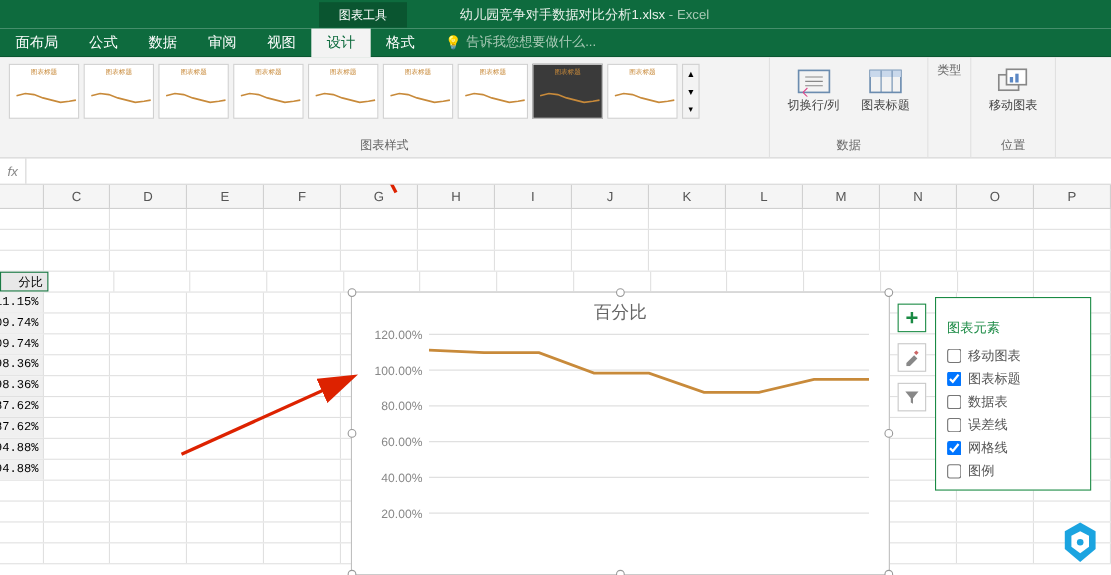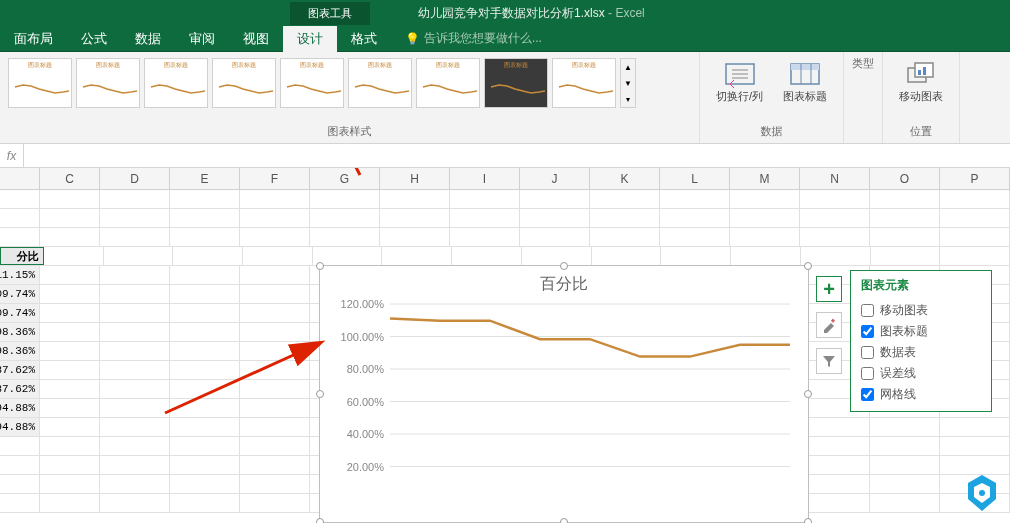--- a/index.html
+++ b/index.html
@@ -36,21 +36,21 @@
 .chart-handle{position:absolute;width:8px;height:8px;background:#fff;border:1px solid #999;border-radius:50%;}
 .ch-tl{left:-4px;top:-4px;}.ch-tr{right:-4px;top:-4px;}.ch-bl{left:-4px;bottom:-4px;}.ch-br{right:-4px;bottom:-4px;}
 .ch-t{left:50%;top:-4px;margin-left:-4px;}.ch-b{left:50%;bottom:-4px;margin-left:-4px;}
 .ch-l{left:-4px;top:50%;margin-top:-4px;}.ch-r{right:-4px;top:50%;margin-top:-4px;}
 .chart-title{text-align:center;font-size:16px;color:#666;padding:8px 0 4px;}
 .chart-body{padding:0 10px 10px 10px;position:relative;height:220px;}
 .side-btns{position:absolute;left:816px;top:108px;display:flex;flex-direction:column;gap:10px;}
 .side-btn{width:26px;height:26px;background:#fff;border:1px solid #c8c8c8;display:flex;align-items:center;justify-content:center;cursor:pointer;font-size:16px;color:#666;}
 .side-btn.plus{color:#1a8a44;font-weight:bold;font-size:20px;border:1.5px solid #1a8a44;}
 .elem-panel{position:absolute;left:850px;top:102px;width:142px;background:#fff;border:1px solid #1a8a44;padding:6px 10px;font-size:12px;}
-.elem-title{color:#1a8a44;font-weight:bold;margin-bottom:6px;}
+.elem-title{color:#1a8a44;font-weight:normal;margin-bottom:6px;margin-top:13px;}
 .elem-item{display:flex;align-items:center;gap:6px;padding:2px 0;color:#555;cursor:pointer;}
 .elem-item input{cursor:pointer;}
 .watermark{position:absolute;right:10px;bottom:10px;display:flex;align-items:center;gap:6px;font-size:24px;font-weight:bold;color:#3a3a3a;}
 .wm-icon{width:36px;height:40px;}
 .red-arrow{position:absolute;pointer-events:none;}
 </style>
 </head>
 <body>
 
 <div class="titlebar">
@@ -245,21 +245,21 @@
         <div class="cell" style="width: 70px;"></div>
         <div class="cell" style="width: 70px;"></div>
         <div class="cell" style="width: 70px;"></div>
         <div class="cell" style="width: 70px;"></div>
         <div class="cell" style="width: 70px;"></div>
         <div class="cell" style="width: 70px;"></div>
         <div class="cell" style="width: 70px;"></div>
         <div class="cell" style="width: 70px;"></div>
       </div>
       <div class="cell-row">
-        <div class="cell sel" style="width: 44px; font-weight: bold;">分比</div>
+        <div class="cell sel" style="width: 44px;">分比</div>
         <div class="cell" style="width: 60px;"></div>
         <div class="cell" style="width: 70px;"></div>
         <div class="cell" style="width: 70px;"></div>
         <div class="cell" style="width: 70px;"></div>
         <div class="cell" style="width: 70px;"></div>
         <div class="cell" style="width: 70px;"></div>
         <div class="cell" style="width: 70px;"></div>
         <div class="cell" style="width: 70px;"></div>
         <div class="cell" style="width: 70px;"></div>
         <div class="cell" style="width: 70px;"></div>
@@ -551,20 +551,24 @@
           <span>数据表</span>
         </label>
         <label class="elem-item">
           <input type="checkbox" style="">
           <span>误差线</span>
         </label>
         <label class="elem-item">
           <input type="checkbox" checked="" style="">
           <span>网格线</span>
         </label>
+        <label class="elem-item">
+          <input type="checkbox" style="">
+          <span>图例</span>
+        </label>
       </div>
   </div>
 
   <svg class="red-arrow" style="left:155px;top:165px;" width="180" height="90">
     <defs>
         <marker id="ah1" markerWidth="12" markerHeight="12" refX="10" refY="4" orient="auto">
           <path d="M0,0 L12,4 L0,8 z" fill="#d20"></path>
         </marker>
       </defs>
     <line x1="10" y1="80" x2="165" y2="10" stroke="#d20" stroke-width="3" marker-end="url(#ah1)"></line>

